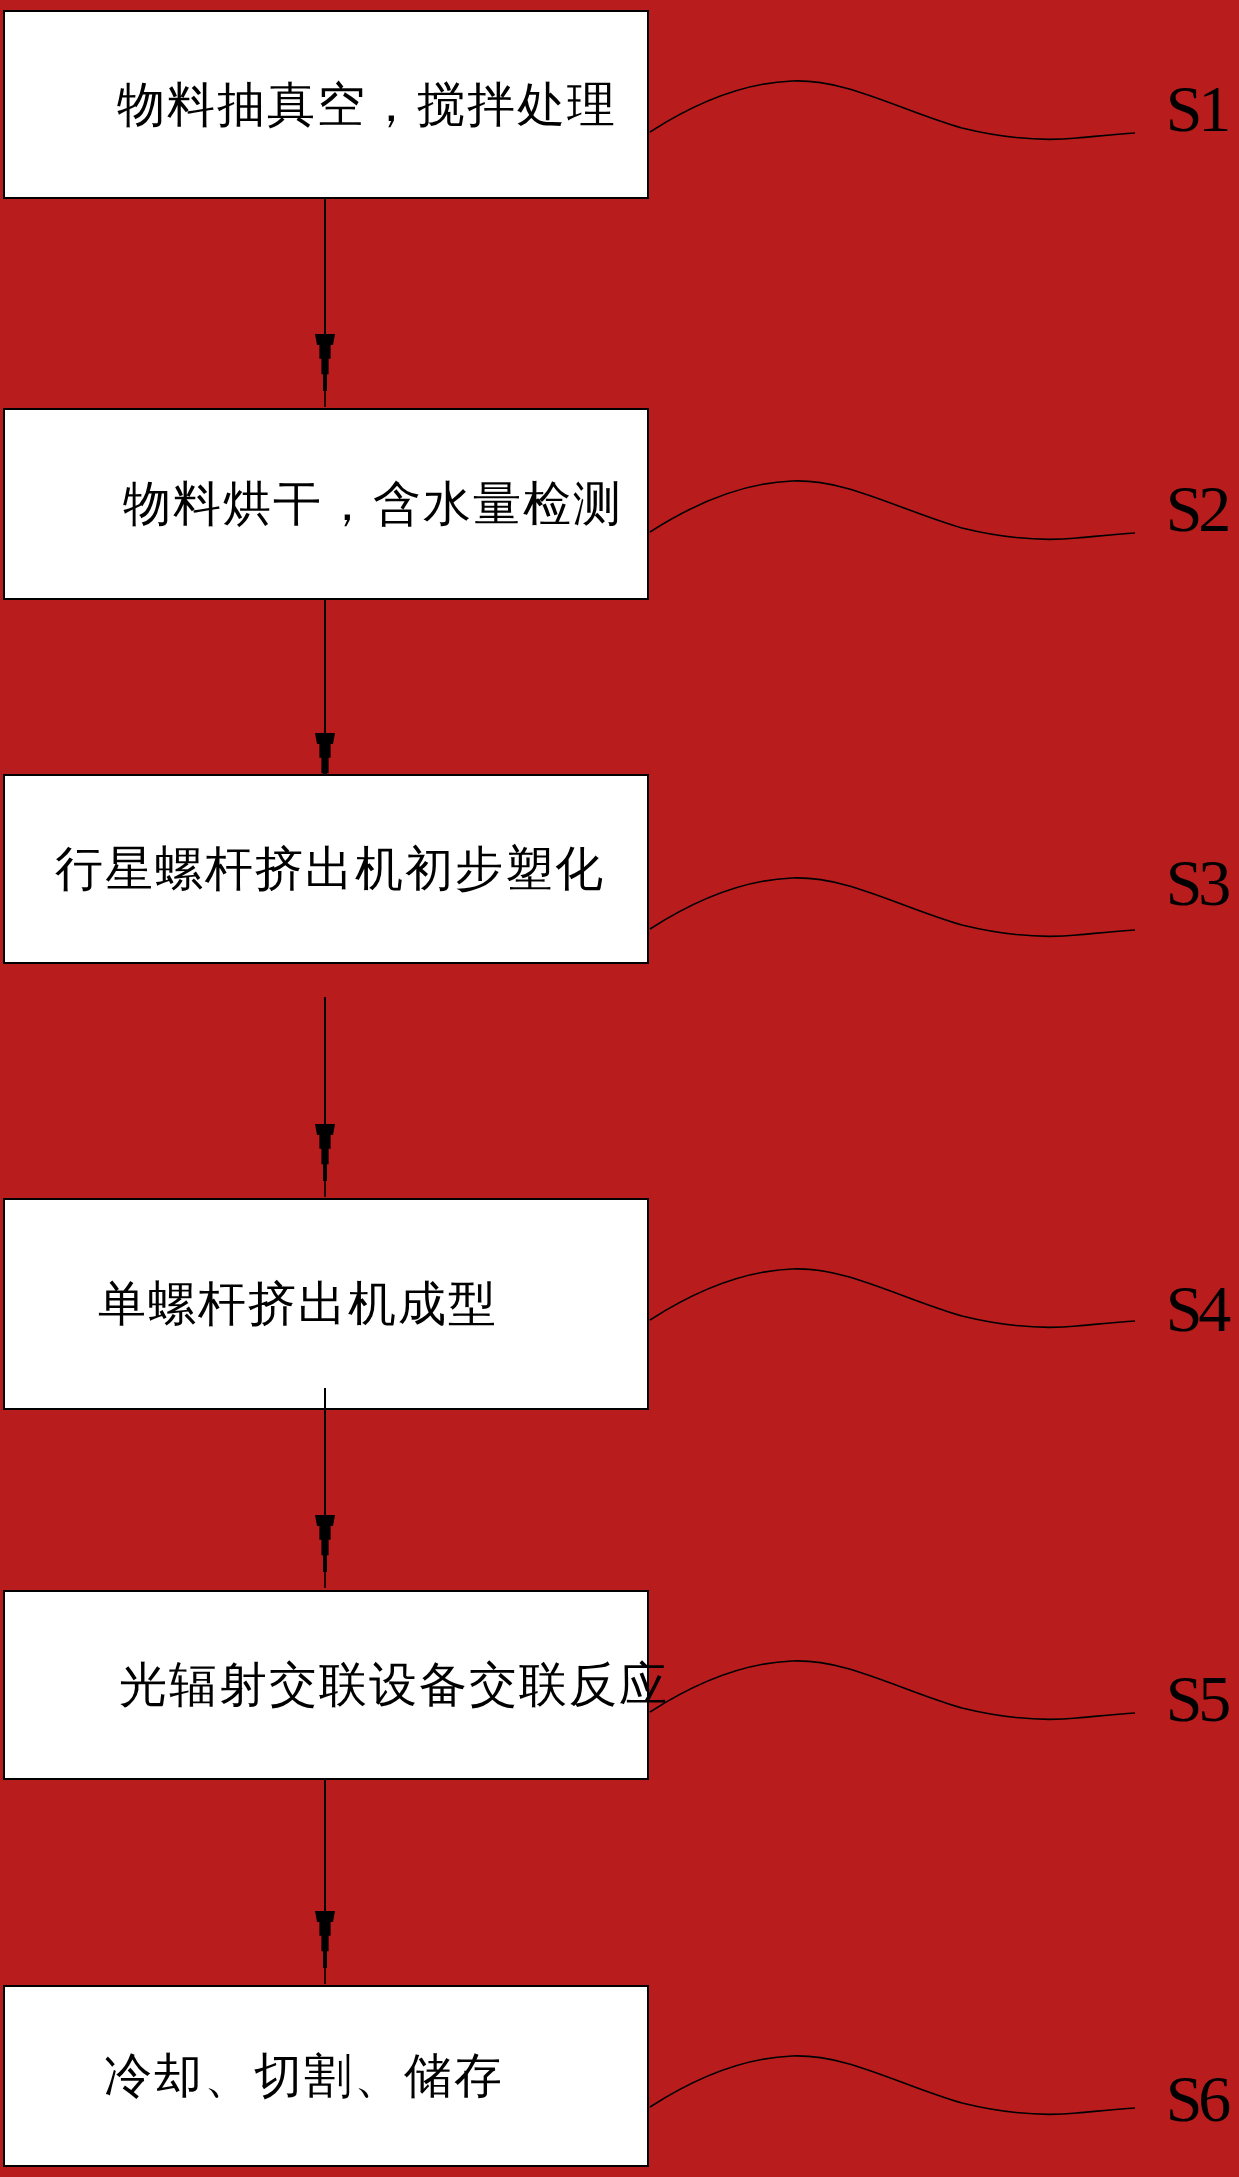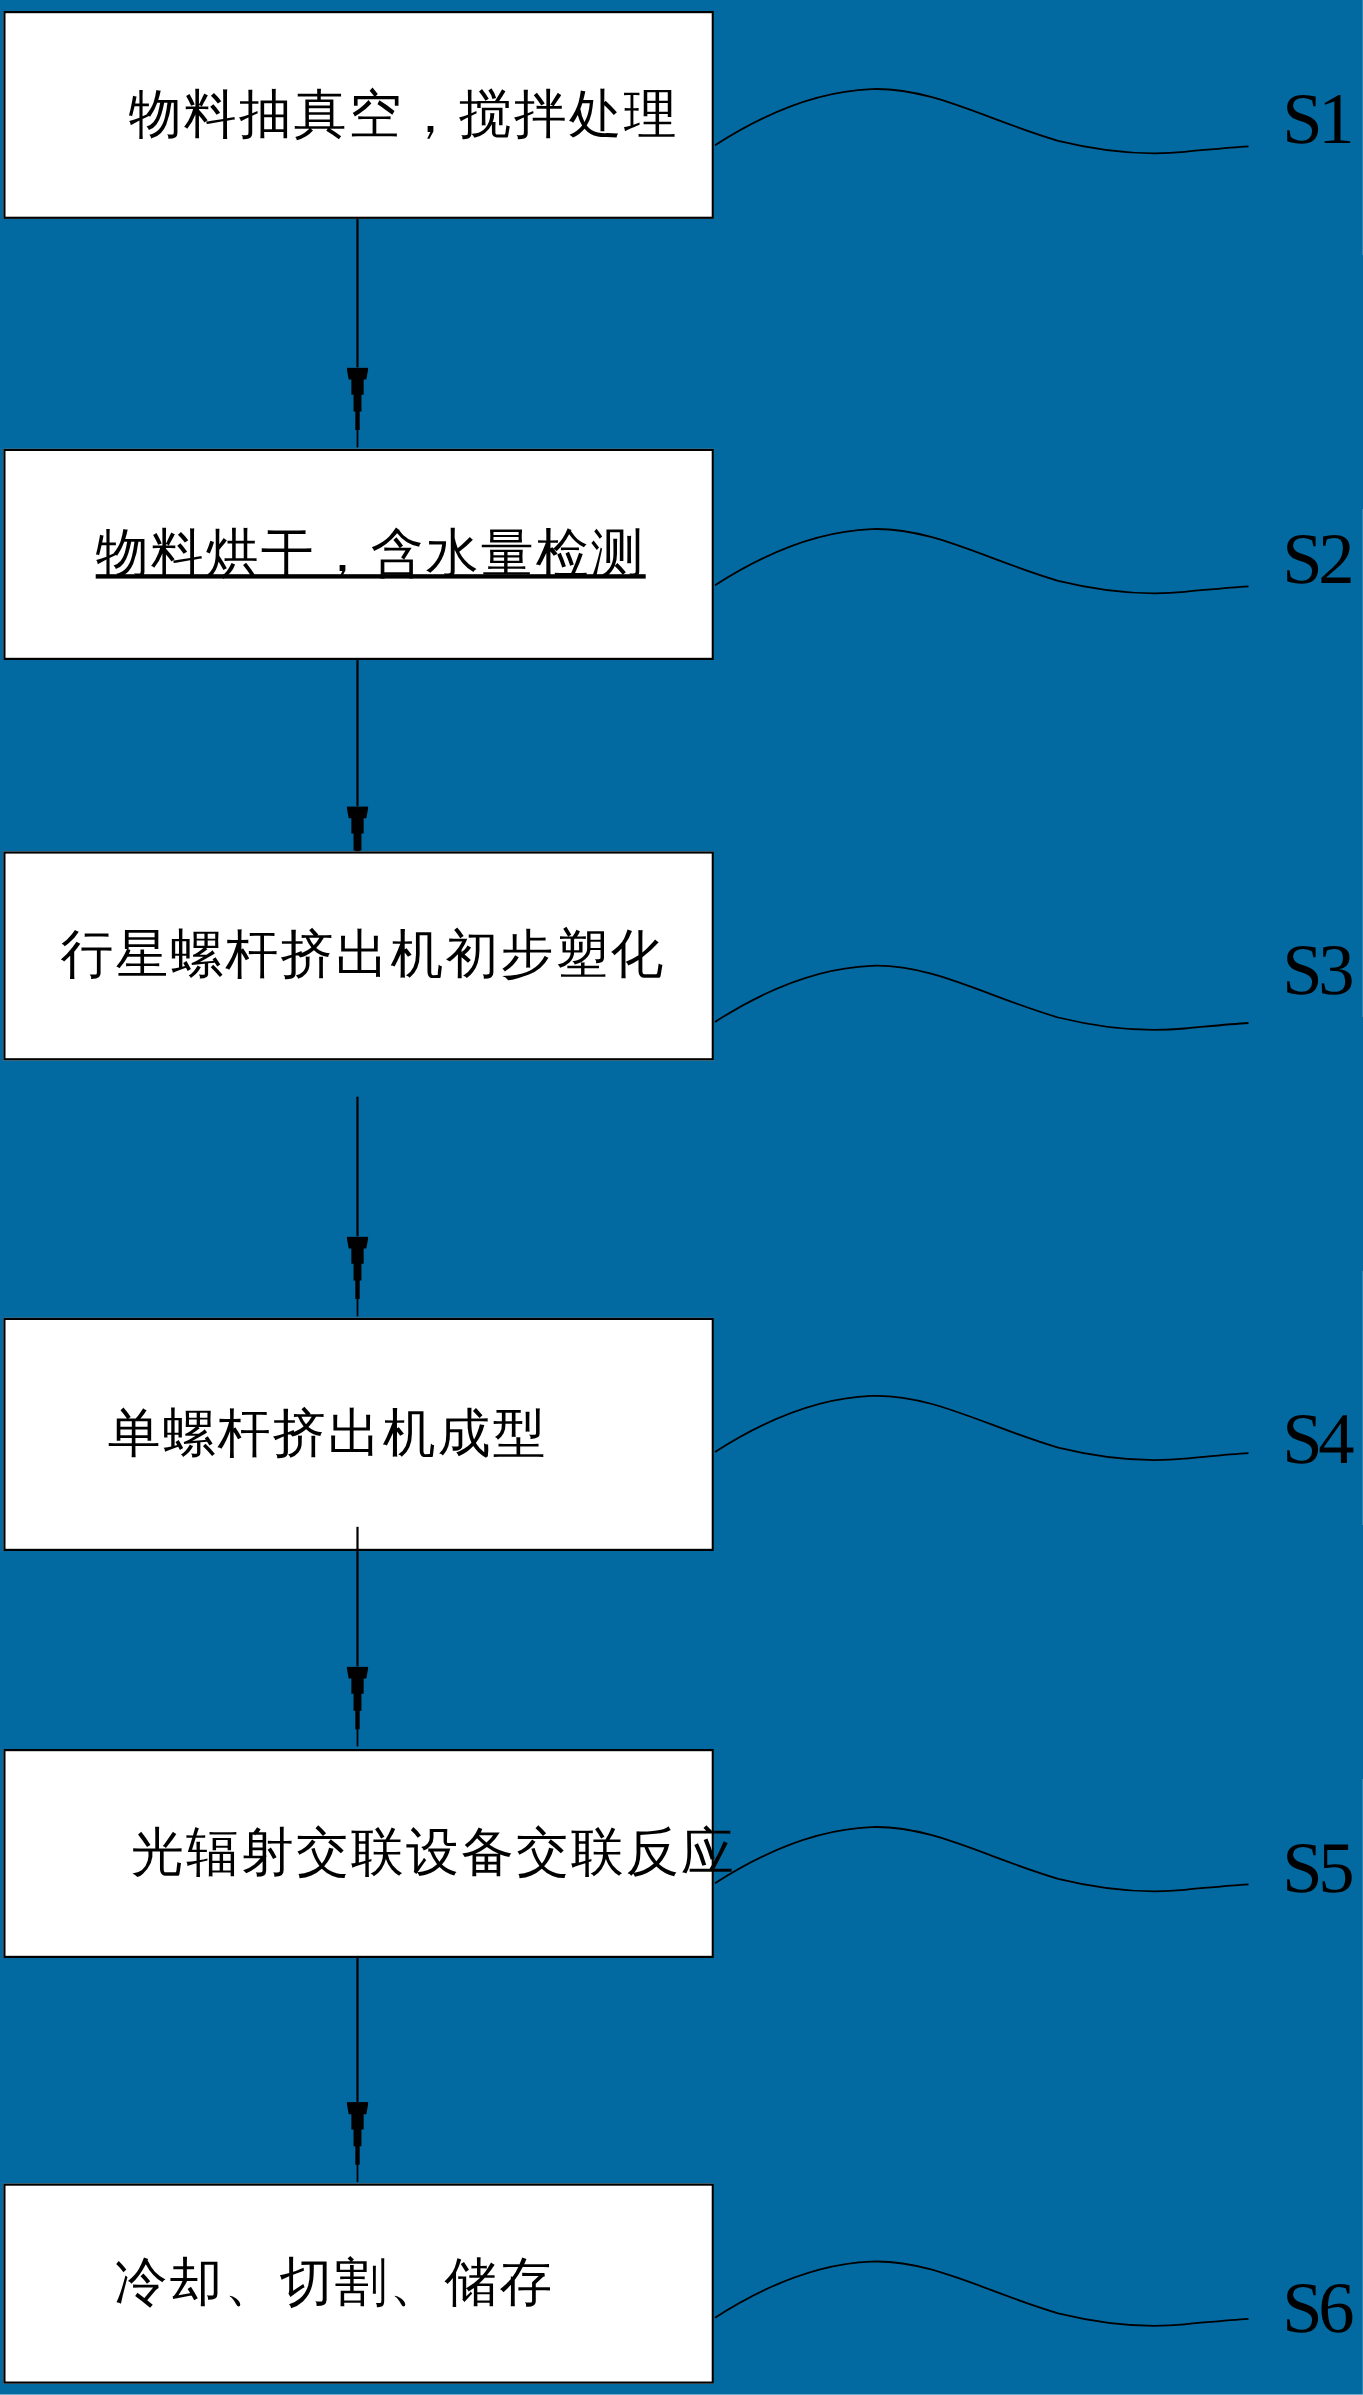--- a/index.html
+++ b/index.html
@@ -1,20 +1,20 @@
 <!DOCTYPE html>
 <html><head>
 <meta charset="utf-8">
 <style>
   html,body{margin:0;padding:0;background:#ffffff;}
   .canvas{
     position:relative;
     width:1239px;
     height:2177px;
-    background:#0369a1;
+    background:#b91c1c;
     font-family:"Liberation Serif","DejaVu Serif",serif;
     overflow:hidden;
   }
   
   .pbox{
     position:absolute;
     left:3px;
     width:646px;
     border:2px solid #000000;
     box-sizing:border-box;
@@ -29,21 +29,21 @@
     white-space:nowrap;
     line-height:1;
   }
   .box1{top:10px;height:189px;}
   .box2{top:408px;height:192px;}
   .box3{top:774px;height:190px;}
   .box4{top:1198px;height:212px;}
   .box5{top:1590px;height:190px;}
   .box6{top:1985px;height:182px;}
   .pad1{padding-left:112px;}
-  .pad2{padding-left:82px;text-decoration:underline;}
+  .pad2{padding-left:118px;}
   .pad3{padding-left:50px;}
   .pad4{padding-left:93px;}
   .pad5{padding-left:114px;}
   .pad6{padding-left:99px;}
   
   .arrow{
     position:absolute;
     left:314px;
     width:22px;
   }

